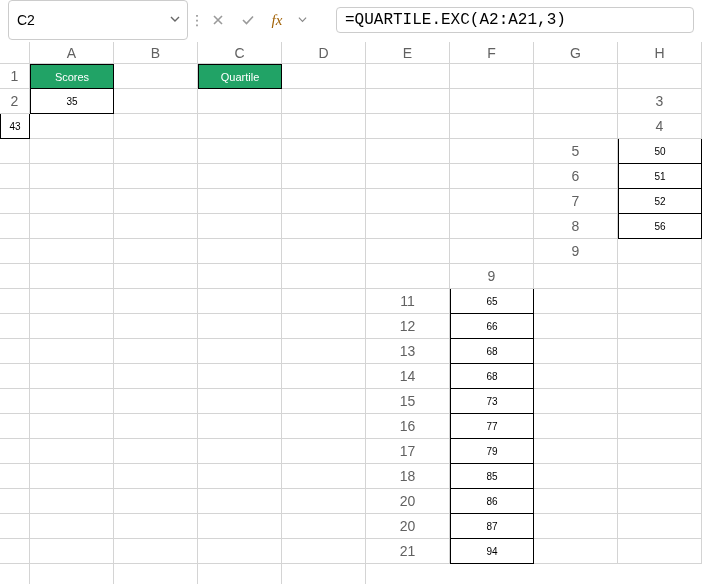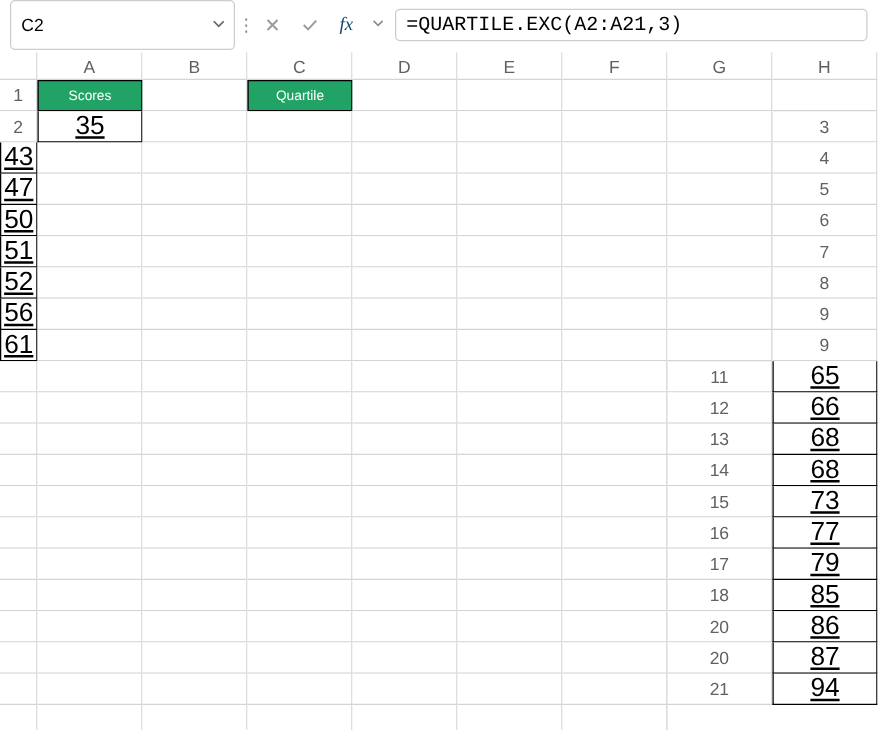--- a/index.html
+++ b/index.html
@@ -55,36 +55,37 @@
     width: 24px; height: 24px;
     display: flex; align-items: center; justify-content: center;
     color: #777;
     border-radius: 3px;
   }
   .fb-btn svg { stroke: #9a9a9a; }
   .fx-label {
     font-style: italic;
     font-family: 'Times New Roman', serif;
     font-size: 15px;
-    color: #0c4a6e;
+    color: #a16207;
     width: 22px;
     display:flex; align-items:center; justify-content:center;
   }
   .fb-dropdown {
     width: 16px; color: #888; font-size: 11px; text-align: center;
   }
   .formula-input-wrap {
     flex: 1;
     height: 16px;
     border: 1px solid #ccc;
     border-radius: 4px;
     display: flex;
     align-items: center;
     padding: 12px 8px;
     background: #fff;
+    margin-left: 20px;
   }
   .formula-input {
     border: none; outline: none; width: 100%;
     font-family: Consolas, 'Courier New', monospace;
     font-size: 16px;
     background: transparent;
   }
   .grid {
     display: grid;
     grid-template-columns: 30px 84px 84px 84px 84px 84px 84px 84px 84px;
@@ -124,22 +125,21 @@
     position: relative;
   }
   .hdr-green {
     background: #21a366;
     color: #fff;
     border: 1px solid #000;
     font-size: 11px;
   }
   .data-box {
     border: 1px solid #000;
-    font-size: 21px;
-    text-decoration: underline;
+    font-size: 10px;
   }
   .data-box-top { border-top: none; }
   .selected {
     outline: 2px solid #107c41;
     outline-offset: -1px;
     z-index: 2;
   }
   .selected::after {
     content: '';
     position: absolute;
@@ -213,21 +213,20 @@
     <div class="row-header">3</div>
     <div class="cell data-box data-box-top">43</div>
     <div class="cell"></div>
     <div class="cell"></div>
     <div class="cell"></div>
     <div class="cell"></div>
     <div class="cell"></div>
     <div class="cell"></div>
     <div class="cell"></div>
     <div class="row-header">4</div>
-    <div class="cell data-box data-box-top">47</div>
     <div class="cell"></div>
     <div class="cell"></div>
     <div class="cell"></div>
     <div class="cell"></div>
     <div class="cell"></div>
     <div class="cell"></div>
     <div class="cell"></div>
     <div class="row-header">5</div>
     <div class="cell data-box data-box-top">50</div>
     <div class="cell"></div>
@@ -258,21 +257,20 @@
     <div class="row-header">8</div>
     <div class="cell data-box data-box-top">56</div>
     <div class="cell"></div>
     <div class="cell"></div>
     <div class="cell"></div>
     <div class="cell"></div>
     <div class="cell"></div>
     <div class="cell"></div>
     <div class="cell"></div>
     <div class="row-header">9</div>
-    <div class="cell data-box data-box-top">61</div>
     <div class="cell"></div>
     <div class="cell"></div>
     <div class="cell"></div>
     <div class="cell"></div>
     <div class="cell"></div>
     <div class="cell"></div>
     <div class="cell"></div>
     <div class="row-header">9</div>
     <div class="cell"></div>
     <div class="cell"></div>

